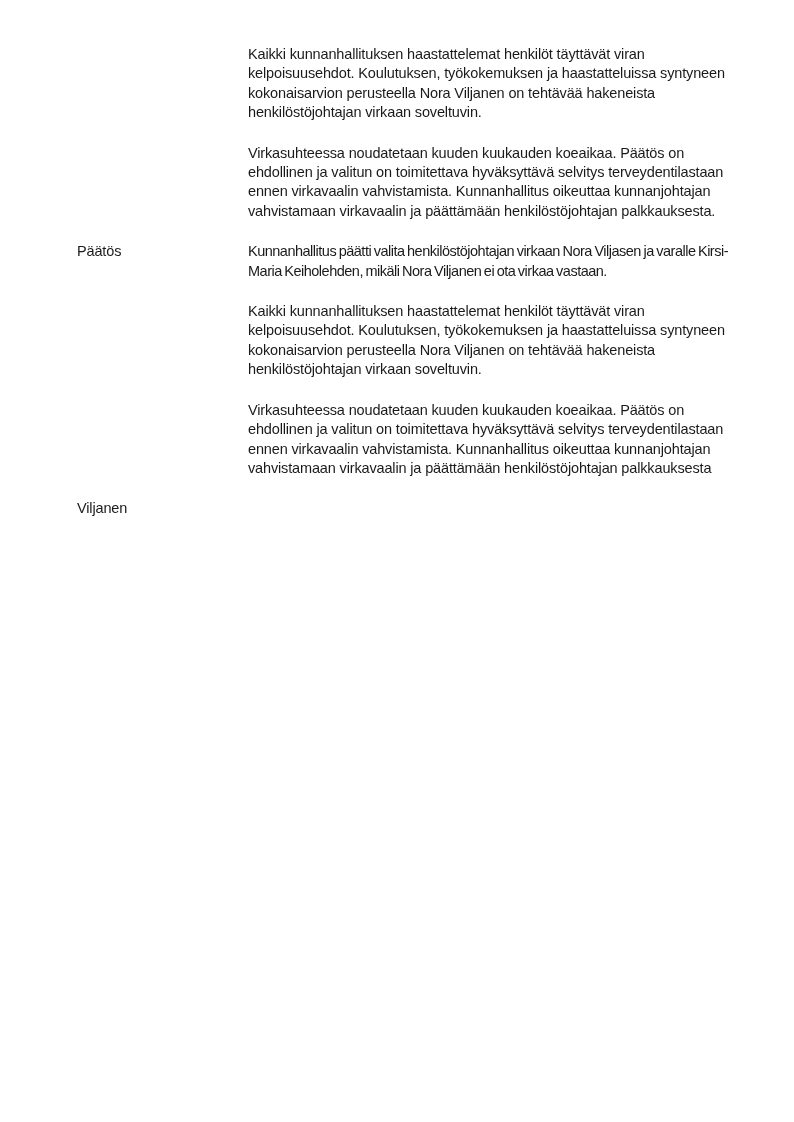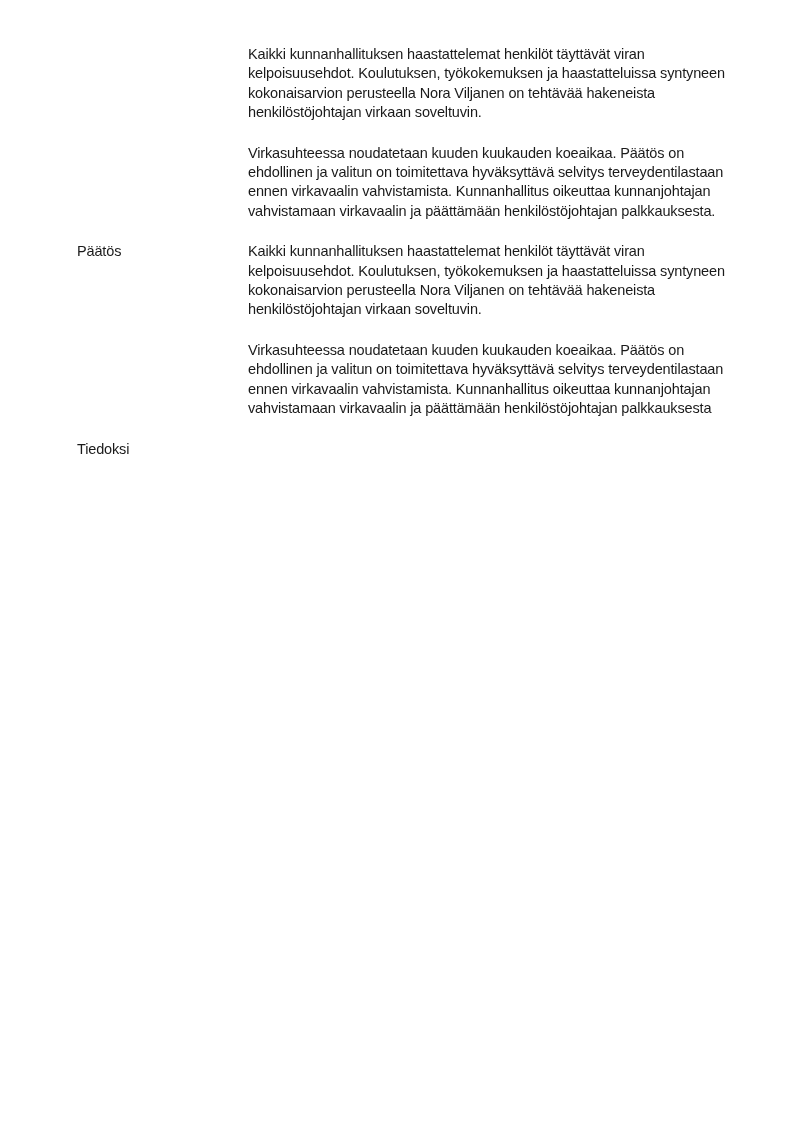--- a/index.html
+++ b/index.html
@@ -50,23 +50,24 @@
     <div class="label-col"></div>
     <div class="content-col">
       <p>Kaikki kunnanhallituksen haastattelemat henkilöt täyttävät viran kelpoisuusehdot. Koulutuksen, työkokemuksen ja haastatteluissa syntyneen kokonaisarvion perusteella Nora Viljanen on tehtävää hakeneista henkilöstöjohtajan virkaan soveltuvin.</p>
       <p>Virkasuhteessa noudatetaan kuuden kuukauden koeaikaa. Päätös on ehdollinen ja valitun on toimitettava hyväksyttävä selvitys terveydentilastaan ennen virkavaalin vahvistamista. Kunnanhallitus oikeuttaa kunnanjohtajan vahvistamaan virkavaalin ja päättämään henkilöstöjohtajan palkkauksesta.</p>
     </div>
   </div>
 
   <div class="section">
     <div class="label-col">Päätös</div>
     <div class="content-col">
+      <p class="condensed">Kunnanhallitus päätti valita henkilöstöjohtajan virkaan Nora Viljasen ja varalle Kirsi-Maria Keiholehden, mikäli Nora Viljanen ei ota virkaa vastaan.</p>
       <p>Kaikki kunnanhallituksen haastattelemat henkilöt täyttävät viran kelpoisuusehdot. Koulutuksen, työkokemuksen ja haastatteluissa syntyneen kokonaisarvion perusteella Nora Viljanen on tehtävää hakeneista henkilöstöjohtajan virkaan soveltuvin.</p>
       <p>Virkasuhteessa noudatetaan kuuden kuukauden koeaikaa. Päätös on ehdollinen ja valitun on toimitettava hyväksyttävä selvitys terveydentilastaan ennen virkavaalin vahvistamista. Kunnanhallitus oikeuttaa kunnanjohtajan vahvistamaan virkavaalin ja päättämään henkilöstöjohtajan palkkauksesta</p>
     </div>
   </div>
 
   <div class="section">
-    <div class="label-col">Tiedoksi</div>
+    <div class="label-col">Viljanen</div>
     <div class="content-col"></div>
   </div>
 
 </div>
 
 </body></html>

